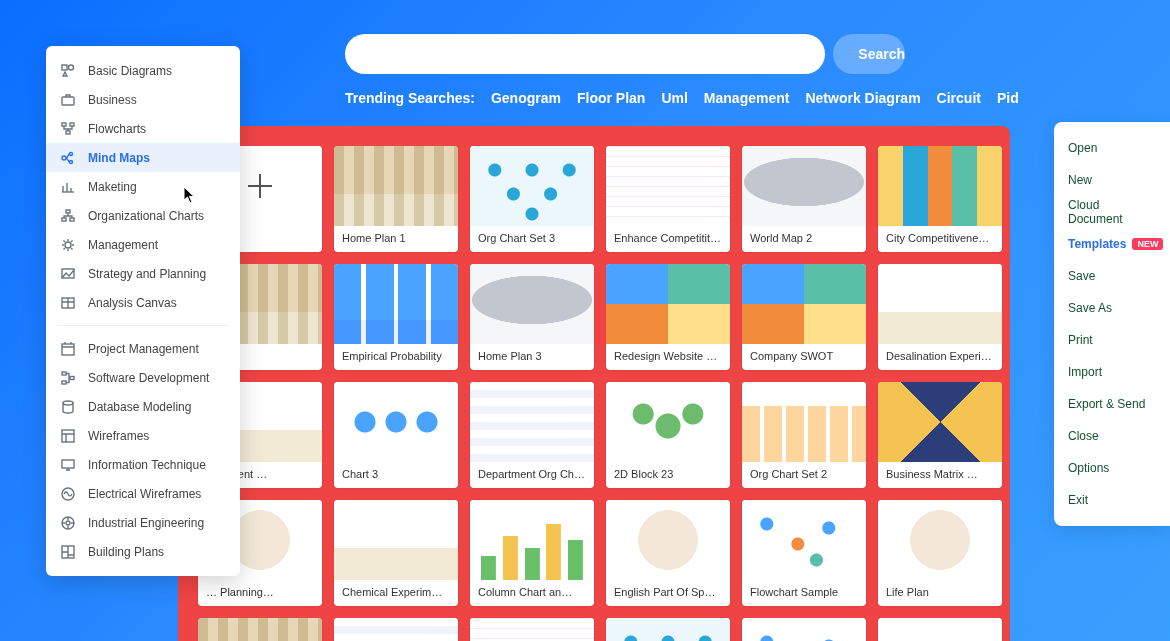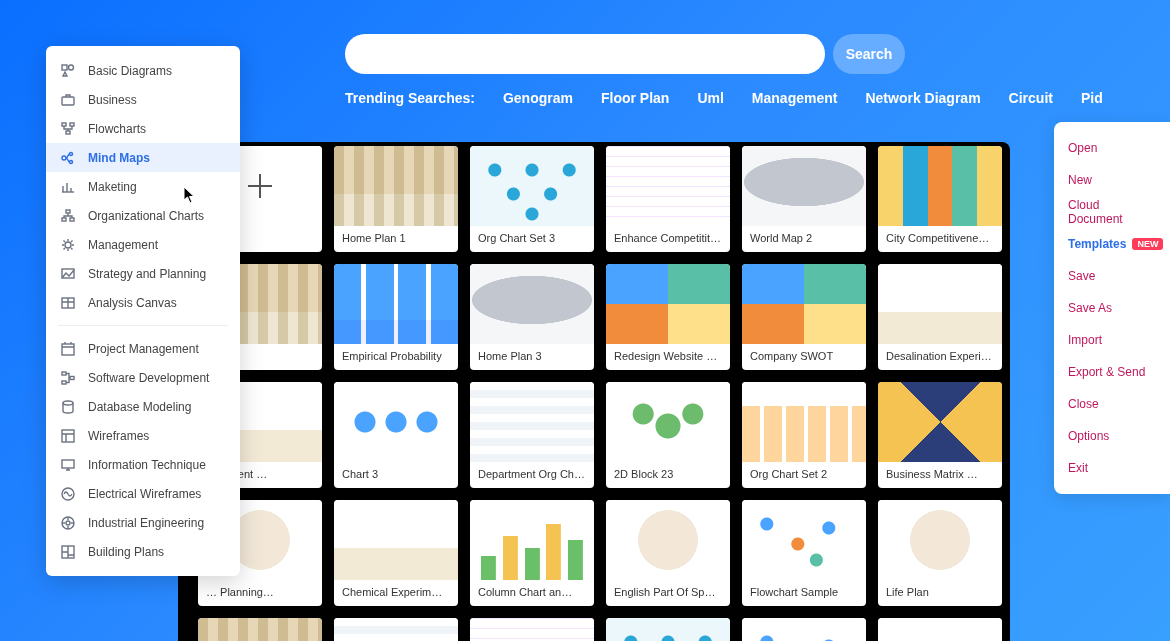--- a/index.html
+++ b/index.html
@@ -32,47 +32,47 @@
   margin-left: 8px;
   height: 40px;
   width: 72px;
   border-radius: 22px;
   border: none;
   background: rgba(255,255,255,0.28);
   color: #fff;
   font-size: 14px;
   font-weight: 600;
   cursor: pointer;
+  text-align: right;
 }
 
 .trending {
   position: absolute;
   left: 345px;
   top: 90px;
   color: #fff;
   font-size: 14px;
   font-weight: 600;
   display: flex;
-  gap: 28px;
+  gap: 16px;
   align-items: baseline;
 }
 .trending .label { font-weight: 700; }
 .trending span.term { cursor: pointer; }
 
 .templates-panel {
   position: absolute;
   left: 178px;
   top: 126px;
   right: 160px;
   bottom: 0;
-  background: #000000;
+  background: #ef4444;
   border-radius: 8px 8px 0 0;
-  padding: 4px 20px 0 20px;
+  padding: 20px 20px 0 20px;
   overflow: hidden;
-  margin-top: 16px;
 }
 .grid {
   display: grid;
   grid-template-columns: repeat(6, 124px);
   gap: 12px 12px;
 }
 .card {
   width: 124px;
   background: #fff;
   border-radius: 4px;
@@ -191,21 +191,21 @@
   box-shadow: 0 4px 18px rgba(0,0,0,0.12);
   padding: 10px 0;
   z-index: 5;
 }
 .fm-item {
   height: 32px;
   display: flex;
   align-items: center;
   padding: 0 14px;
   font-size: 12px;
-  color: #be185d;
+  color: #14532d;
   cursor: pointer;
   gap: 6px;
 }
 .fm-item.active { color: #2d6fe8; font-weight: 600; }
 .badge {
   background: #ff3b5c;
   color: #fff;
   font-size: 9px;
   font-weight: 700;
   padding: 1px 5px;
@@ -540,20 +540,23 @@
       <span>Templates</span>
       <span class="badge">NEW</span>
     </div>
     <div class="fm-item">
       <span>Save</span>
     </div>
     <div class="fm-item">
       <span>Save As</span>
     </div>
     <div class="fm-item">
+      <span>Print</span>
+    </div>
+    <div class="fm-item">
       <span>Import</span>
     </div>
     <div class="fm-item">
       <span>Export &amp; Send</span>
     </div>
     <div class="fm-item">
       <span>Close</span>
     </div>
     <div class="fm-item">
       <span>Options</span>

